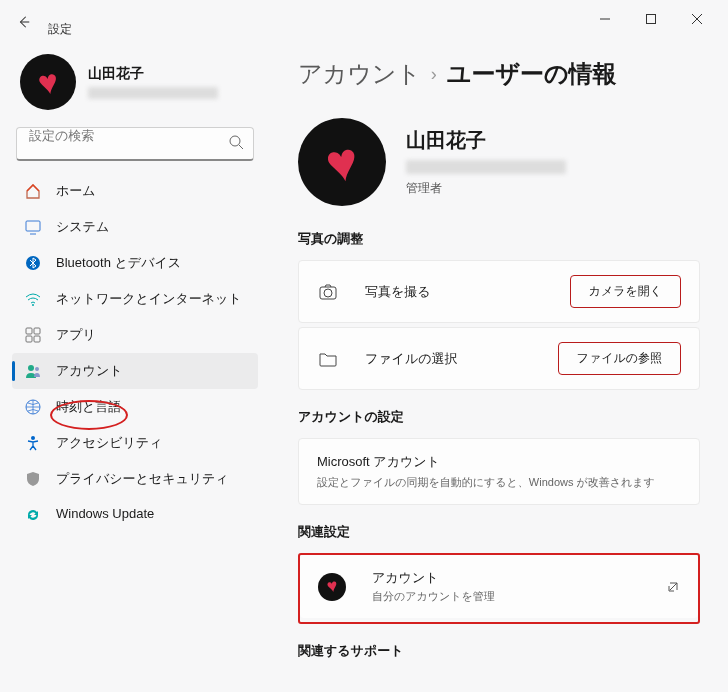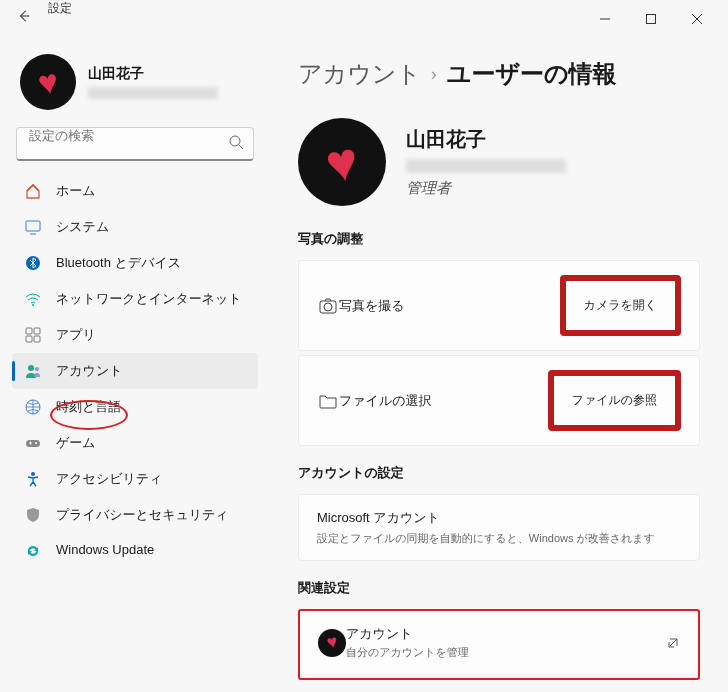--- a/index.html
+++ b/index.html
@@ -1,18 +1,18 @@
 <!DOCTYPE html>
 <html><head>
   <meta charset="utf-8">
   <style>
     * { margin: 0; padding: 0; box-sizing: border-box; font-family: 'Segoe UI', 'Yu Gothic UI', sans-serif; }
     body { width: 728px; height: 692px; background: #f7f7f8; overflow: hidden; position: relative; }
     
-    .titlebar { height: 38px; display: flex; align-items: flex-start; padding: 0 8px; }
+    .titlebar { height: 38px; display: flex; align-items: flex-end; padding: 0 8px; }
     .back-btn { width: 32px; height: 32px; display: flex; align-items: center; justify-content: center; font-size: 16px; color: #333; }
     .title { font-size: 12px; color: #333; margin-left: 8px; }
     .win-controls { margin-left: auto; display: flex; }
     .win-btn { width: 46px; height: 38px; display: flex; align-items: center; justify-content: center; color: #333; }
     
     .layout { display: flex; height: calc(100% - 38px); }
     
     .sidebar { width: 270px; padding: 8px 12px; display: flex; flex-direction: column; }
     .profile { display: flex; align-items: center; padding: 8px 8px 12px; gap: 12px; }
     .avatar { width: 56px; height: 56px; border-radius: 50%; background: #111; display: flex; align-items: center; justify-content: center; overflow: hidden; }
@@ -35,29 +35,29 @@
     .main { flex: 1; padding: 20px 28px 0 28px; overflow-y: auto; }
     .breadcrumb { font-size: 24px; font-weight: 600; color: #1a1a1a; display: flex; align-items: center; gap: 10px; }
     .bc-parent { color: #5a5a5a; font-weight: 400; }
     .bc-sep { color: #9a9a9a; font-weight: 400; font-size: 18px; }
     
     .user-block { display: flex; align-items: center; gap: 20px; margin: 28px 0 24px; }
     .big-avatar { width: 88px; height: 88px; border-radius: 50%; background: #111; display: flex; align-items: center; justify-content: center; }
     .big-avatar .heart { font-size: 54px; }
     .user-name { font-size: 20px; font-weight: 600; color: #1a1a1a; }
     .user-email { margin-top: 6px; width: 160px; height: 14px; background: #ddd; filter: blur(2px); border-radius: 2px; }
-    .user-role { font-size: 15px; color: #555; margin-top: 6px; font-style: italic; }
+    .user-role { font-size: 12px; color: #555; margin-top: 6px; }
     
     .section-h { font-size: 13px; font-weight: 700; color: #1a1a1a; margin: 18px 0 12px; }
     
-    .card { background: #fdfdfd; border: 1px solid #eaeaea; border-radius: 4px; padding: 14px 18px; display: flex; align-items: center; gap: 0; margin-bottom: 4px; }
+    .card { background: #fdfdfd; border: 1px solid #eaeaea; border-radius: 4px; padding: 14px 18px; display: flex; align-items: center; gap: 26px; margin-bottom: 4px; }
     .card.stacked { flex-direction: column; align-items: flex-start; gap: 4px; }
     .card-ico { width: 22px; height: 22px; display: flex; align-items: center; justify-content: center; color: #444; }
     .card-label { font-size: 13px; color: #1a1a1a; }
-    .card-btn { margin-left: auto; border: 6px solid #b91c1c; background: #fdfdfd; border-radius: 4px; padding: 16px 18px; font-size: 12px; color: #1a1a1a; cursor: pointer; }
+    .card-btn { margin-left: auto; border: 1px solid #b91c1c; background: #fdfdfd; border-radius: 4px; padding: 7px 18px; font-size: 12px; color: #1a1a1a; cursor: pointer; }
     .card-title { font-size: 13px; color: #1a1a1a; }
     .card-desc { font-size: 11px; color: #666; }
     .card-link { color: #0067c0; font-size: 13px; margin-top: 10px; cursor: pointer; }
     
     .red-card { border: 2px solid #d42020; border-radius: 3px; }
     .red-card .card { border: none; }
     .ext-ico { margin-left: auto; color: #555; }
     .account-sub { display: flex; flex-direction: column; gap: 2px; }
     .small-avatar { width: 28px; height: 28px; border-radius: 50%; background: #111; display: flex; align-items: center; justify-content: center; }
     .small-avatar .heart { font-size: 18px; }
@@ -175,30 +175,20 @@
           <span>アカウント</span>
         </li>
       <li>
           <span class="ico">
             <svg width="16" height="16">
               <circle cx="8" cy="8" r="7" stroke="#3a7bd5" fill="none"></circle>
               <path d="M8 1v14M1 8h14M3 4q5 3 10 0M3 12q5-3 10 0" stroke="#3a7bd5" fill="none" stroke-width="0.8"></path>
             </svg>
           </span>
           <span>時刻と言語</span>
-        </li>
-      <li>
-          <span class="ico">
-            <svg width="16" height="16">
-              <rect x="1" y="5" width="14" height="7" rx="3.5" fill="#888"></rect>
-              <circle cx="11" cy="8" r="1" fill="#fff"></circle>
-              <path d="M4 8h3M5.5 6.5v3" stroke="#fff"></path>
-            </svg>
-          </span>
-          <span>ゲーム</span>
         </li>
       <li>
           <span class="ico">
             <svg width="16" height="16">
               <circle cx="8" cy="3" r="2" fill="#06c"></circle>
               <path d="M3 6l5 1 5-1M8 7v4l-3 4M8 11l3 4" stroke="#06c" stroke-width="1.3" fill="none"></path>
             </svg>
           </span>
           <span>アクセシビリティ</span>
         </li>

